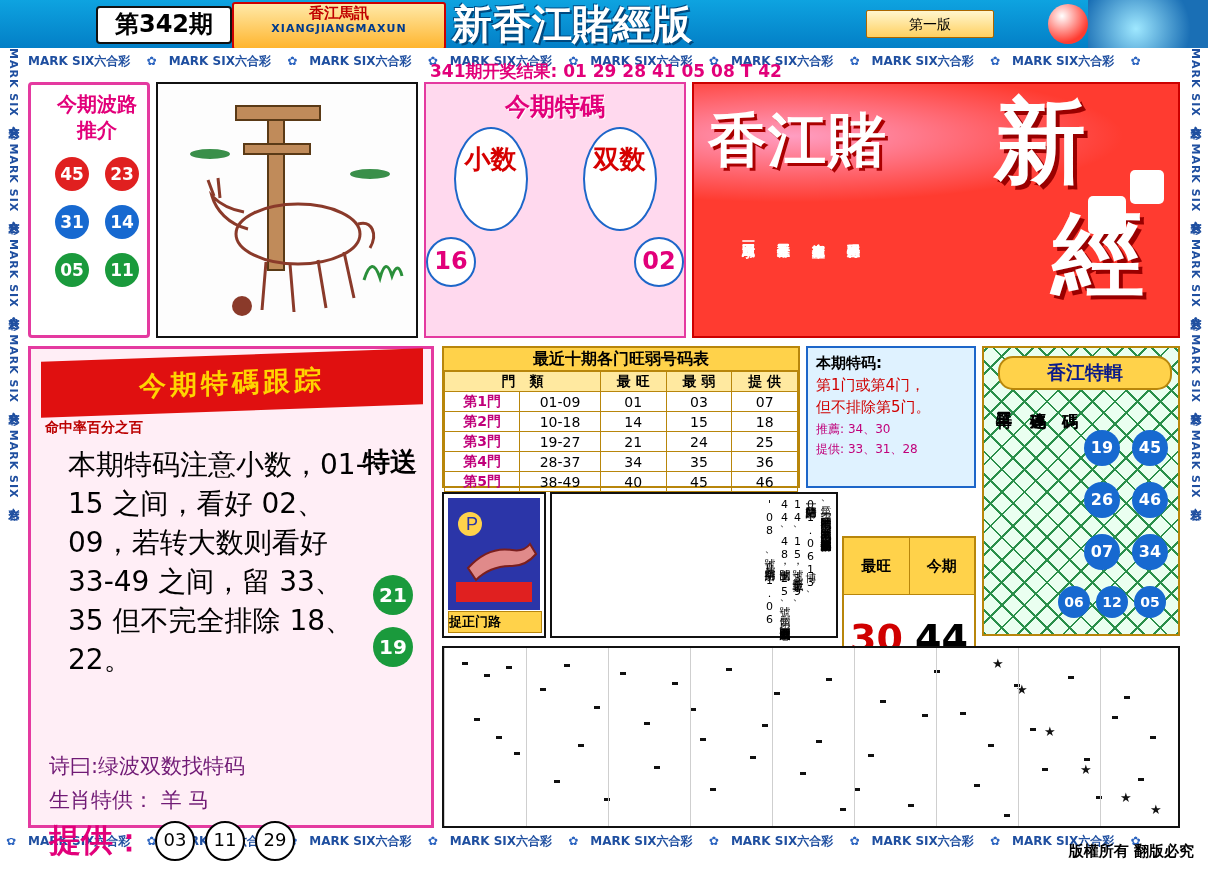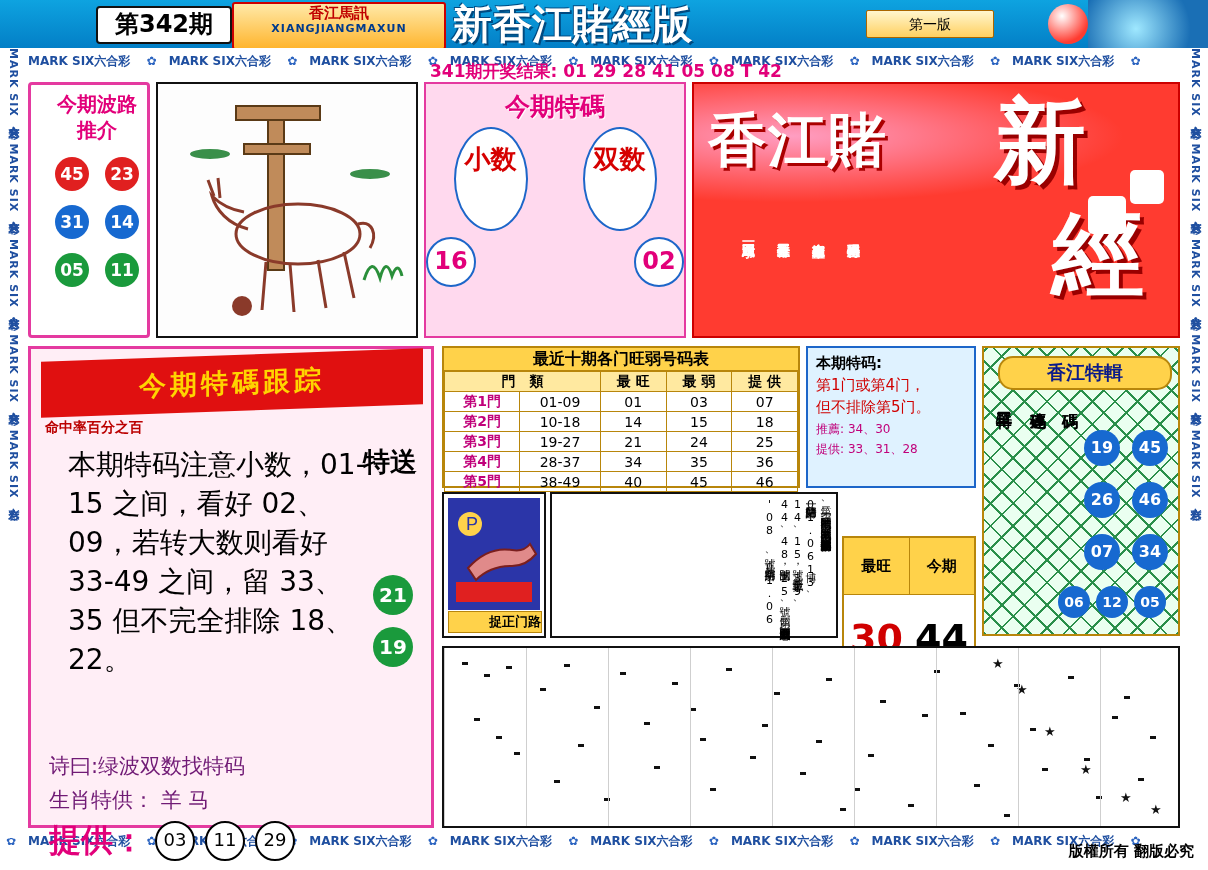--- a/index.html
+++ b/index.html
@@ -144,21 +144,21 @@
       font-size:19px;font-weight:bold;color:#0a1a8a;}
   #p-xj .vlbl{position:absolute;color:#000;font-weight:bold;font-size:16px;}
   .xball{position:absolute;width:36px;height:36px;border-radius:50%;color:#fff;font-size:16px;
       font-weight:bold;text-align:center;line-height:36px;}
   .xb-blue{background:#1769d0;}
 
   
   #p-hand{left:442px;top:492px;width:104px;height:146px;background:#fff;border:2px solid #111;}
   #p-hand .art{position:absolute;left:4px;top:4px;right:4px;bottom:26px;background:#2b35a8;}
   #p-hand .cap{position:absolute;left:4px;bottom:3px;width:92px;height:20px;background:#ffd24a;
-      border:1px solid #b8860b;text-align:right;font-size:13px;font-weight:bold;line-height:20px;color:#000;}
+      border:1px solid #b8860b;text-align:left;font-size:13px;font-weight:bold;line-height:20px;color:#000;}
 
   
   #p-vtext{left:550px;top:492px;width:288px;height:146px;background:#fff;border:2px solid #111;
       padding:4px;box-sizing:border-box;display:flex;flex-direction:row-reverse;gap:2px;}
   #p-vtext .col{writing-mode:vertical-rl;text-orientation:upright;font-size:11px;line-height:13px;
       color:#000;height:136px;white-space:normal;}
 
   
   #p-hot{left:842px;top:492px;width:134px;height:146px;background:#fff;border:2px solid #b8860b;margin-top:44px;}
   #p-hot .head{display:flex;height:56px;border-bottom:1px solid #b8860b;background:#ffd24a;}

